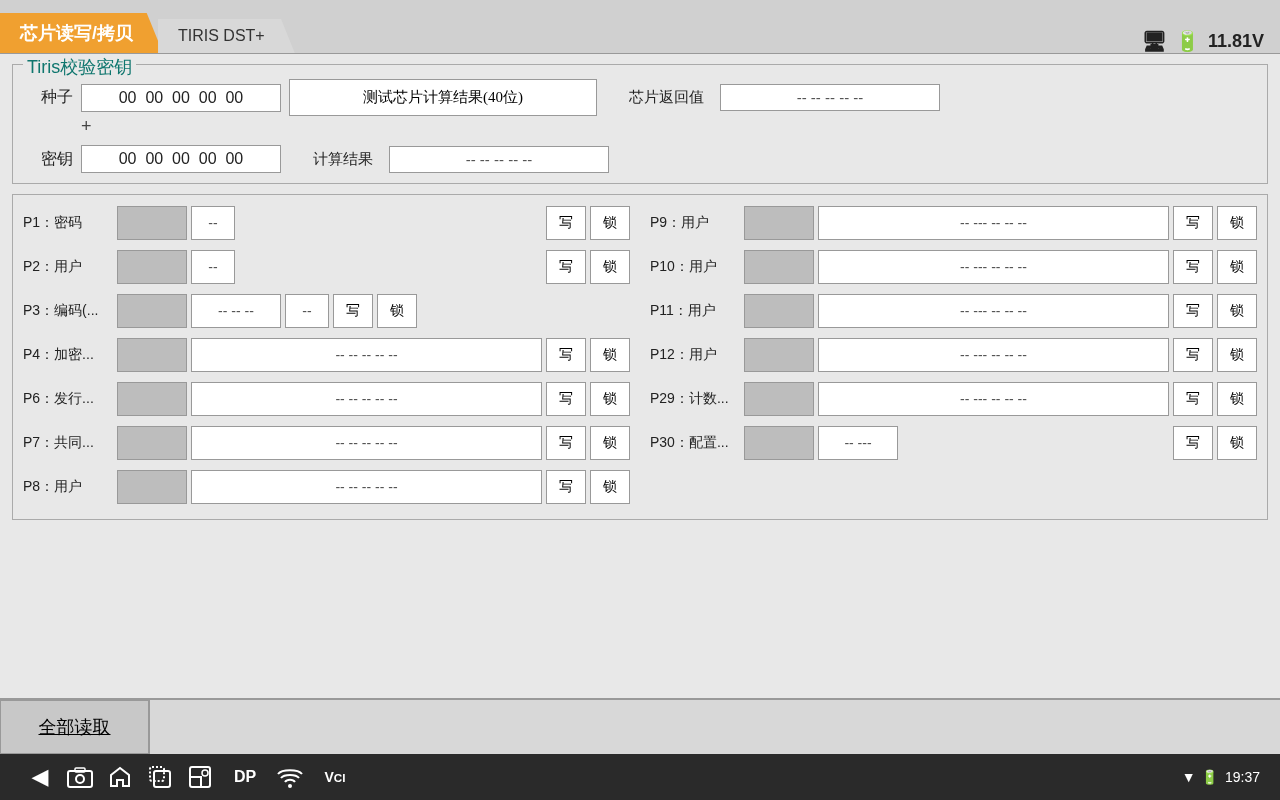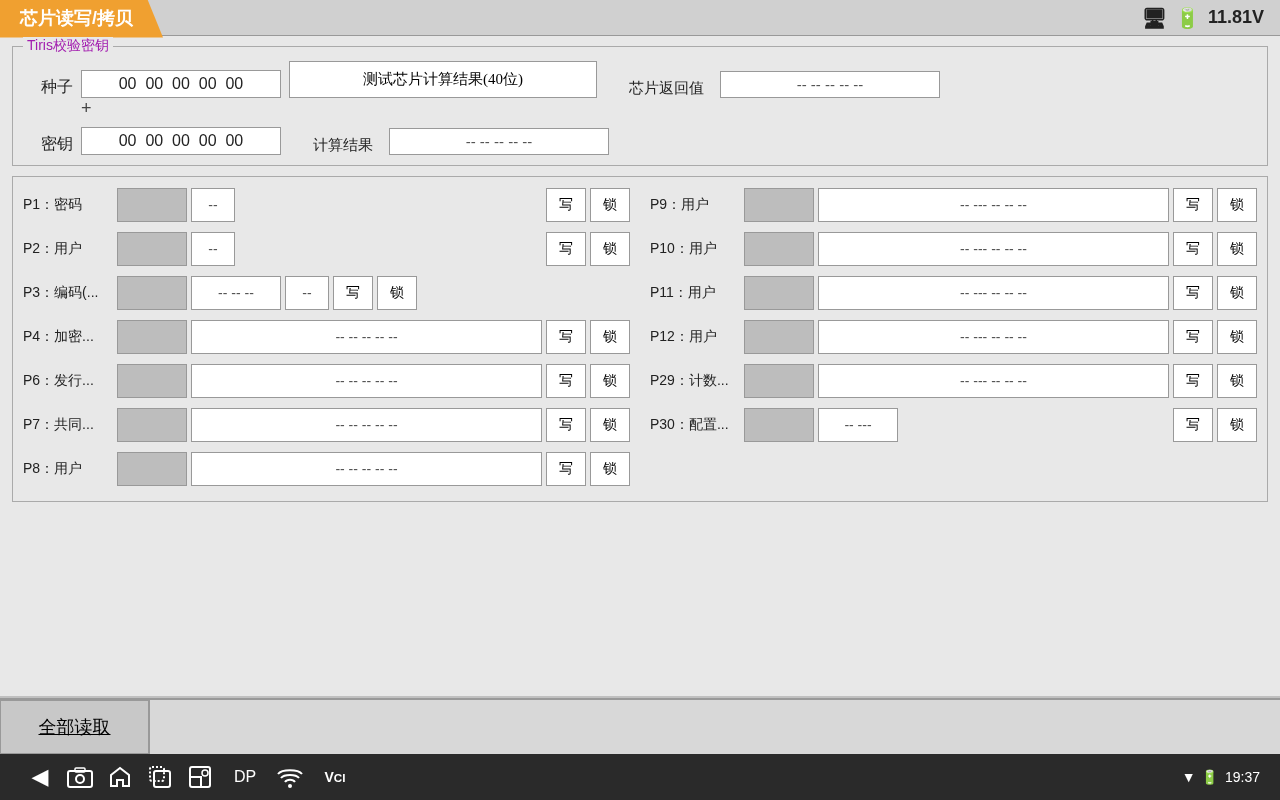--- a/index.html
+++ b/index.html
@@ -8,22 +8,22 @@
       height: 800px;
       background: #c0c0c0;
       font-family: 'Microsoft YaHei', SimHei, Arial, sans-serif;
       overflow: hidden;
       position: relative;
     }
 
     
     .top-bar {
       display: flex;
-      align-items: center;
-      height: 36px;
+      align-items: flex-end;
+      height: 54px;
       background: #d0d0d0;
       border-bottom: 1px solid #999;
     }
     .tab-active {
       background: #f0a030;
       color: white;
       padding: 8px 20px;
       font-size: 18px;
       font-weight: bold;
       clip-path: polygon(0 0, 90% 0, 100% 100%, 0 100%);
@@ -63,26 +63,26 @@
       padding: 6px 10px 10px;
       margin-bottom: 10px;
       position: relative;
     }
     .section-title {
       position: absolute;
       top: -10px;
       left: 10px;
       background: #e8e8e8;
       padding: 0 4px;
-      font-size: 14px;
-      color: #a21caf;
+      font-size: 18px;
+      color: #0f766e;
     }
     .tiris-row {
       display: flex;
-      align-items: flex-end;
+      align-items: center;
       margin-top: 8px;
       gap: 8px;
     }
     .tiris-label {
       font-size: 16px;
       color: #222;
       width: 50px;
       text-align: right;
     }
     .hex-input {
@@ -267,20 +267,21 @@
       display: flex;
       align-items: center;
       gap: 6px;
     }
   </style>
 </head>
 <body>
 
 <div class="top-bar">
   <div class="tab-active">芯片读写/拷贝</div>
+  <div class="tab-inactive">TIRIS DST+</div>
   <div class="top-right">
     <span style="font-size:20px;">🖥</span>
     <span style="font-size:20px;">🔋</span>
     <span>11.81V</span>
   </div>
 </div>
 
 <div class="main-content">
 
   <div class="tiris-section">
@@ -451,21 +452,21 @@
       <rect x="1" y="1" width="14" height="14" rx="2" stroke="white" stroke-width="2" fill="none" stroke-dasharray="2 2"></rect>
     </svg>
   </div>
   <div class="nav-icon">
     <svg width="22" height="22" viewBox="0 0 22 22" fill="none">
       <rect x="1" y="1" width="20" height="20" rx="2" stroke="white" stroke-width="2" fill="none"></rect>
       <path d="M1 11H12V21" stroke="white" stroke-width="2"></path>
       <circle cx="16" cy="7" r="3" stroke="white" stroke-width="1.5" fill="none"></circle>
     </svg>
   </div>
-  <div class="nav-icon" style="font-size:16px;font-weight:normal;color:white;width:50px;">DP</div>
+  <div class="nav-icon" style="font-size:16px;font-weight:bold;color:white;width:50px;">DP</div>
   <div class="nav-icon">
     <svg width="26" height="22" viewBox="0 0 26 22" fill="none">
       <path d="M1 8C5 3 21 3 25 8" stroke="white" stroke-width="2" fill="none"></path>
       <path d="M4 12C7 8 19 8 22 12" stroke="white" stroke-width="2" fill="none"></path>
       <path d="M8 16C10 13 16 13 18 16" stroke="white" stroke-width="2" fill="none"></path>
       <circle cx="13" cy="20" r="2" fill="white"></circle>
     </svg>
   </div>
   <div class="nav-icon" style="font-size:14px;font-weight:bold;color:white;width:50px;">V<sub>CI</sub></div>
   <div class="nav-right">

